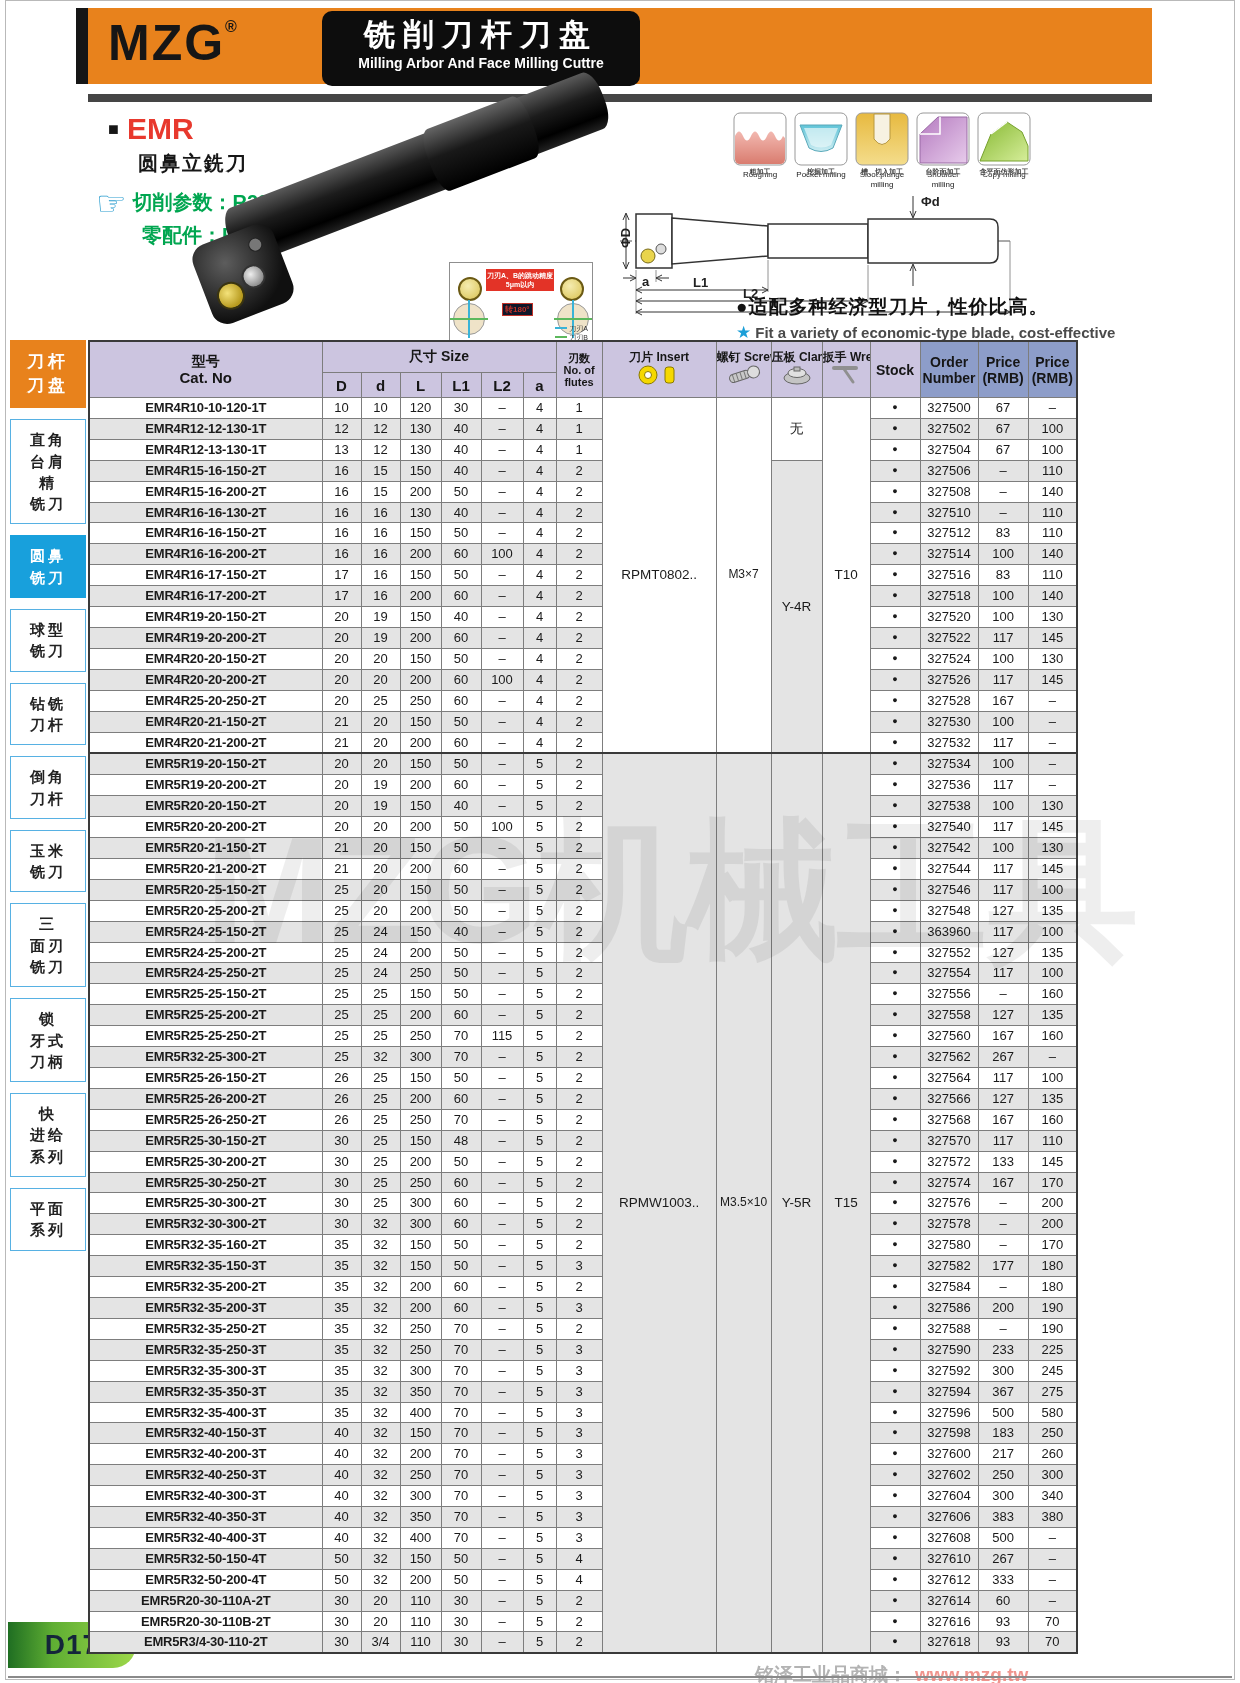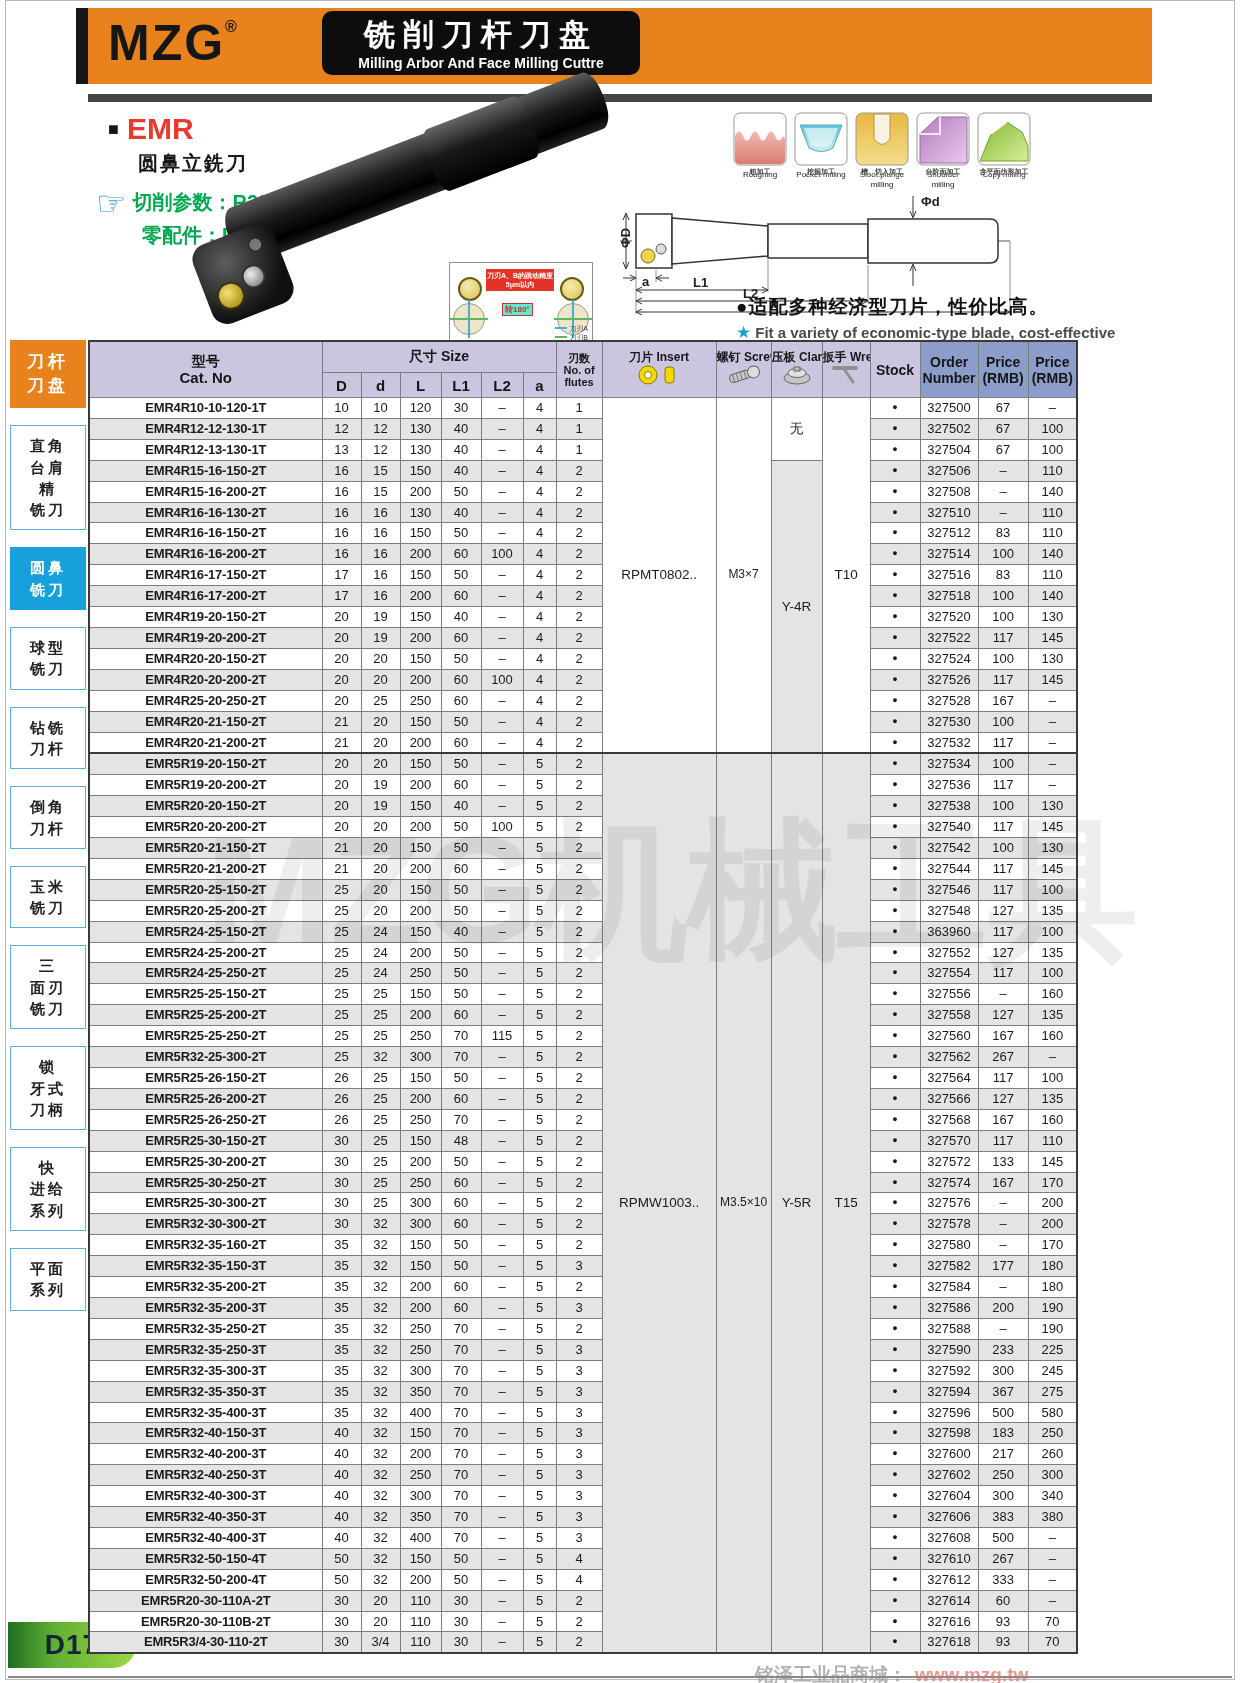--- a/index.html
+++ b/index.html
@@ -5,21 +5,21 @@
   html,body{margin:0;padding:0;background:#fff;}
   .page{position:relative;width:1240px;height:1683px;background:#fff;overflow:hidden;
         font-family:"Liberation Sans","DejaVu Sans",sans-serif;}
   .frame{position:absolute;left:5px;top:0;width:1228px;height:1678px;border:1px solid #b9b9b9;pointer-events:none;}
 
   
   .blackbar{position:absolute;left:76px;top:8px;width:12px;height:76px;background:#161616;}
   .band{position:absolute;left:88px;top:8px;width:1064px;height:76px;background:#E8821C;}
   .logo{position:absolute;left:108px;top:14px;font-size:50px;font-weight:900;color:#161616;letter-spacing:2px;}
   .logo sup{font-size:16px;font-weight:700;vertical-align:28px;}
-  .titlebox{position:absolute;left:322px;top:11px;width:318px;height:64px;background:#0d0d0d;border-radius:10px;
+  .titlebox{position:absolute;left:322px;top:11px;width:318px;height:75px;background:#0d0d0d;border-radius:10px;
             color:#fff;text-align:center;padding-top:4px;box-sizing:border-box;}
   .titlebox .cn{font-size:31px;font-weight:900;letter-spacing:8px;line-height:40px;}
   .titlebox .en{font-size:14px;font-weight:700;letter-spacing:0px;}
   .rule{position:absolute;left:88px;top:94px;width:1064px;height:8px;background:#454545;}
 
   
   .emr{position:absolute;left:108px;top:112px;font-size:30px;font-weight:900;color:#E8392E;text-align:center;}
   .emr .sq{color:#161616;font-size:18px;vertical-align:4px;margin-right:8px;}
   .emrsub{position:absolute;left:138px;top:150px;font-size:20px;font-weight:700;color:#161616;letter-spacing:2px;}
   .params{position:absolute;left:96px;top:186px;color:#00A650;font-weight:700;font-size:20px;line-height:32px;}
@@ -42,40 +42,40 @@
   .ins3{position:absolute;left:58px;top:12px;width:12px;height:12px;border-radius:50%;background:#777;border:1px solid #222;}
 
   
   .inset{position:absolute;left:449px;top:262px;width:142px;height:82px;background:#fff;border:1px solid #8f8f8f;font-size:7px;}
   .gauge{position:absolute;width:20px;height:20px;border-radius:50%;background:radial-gradient(circle at 40% 35%,#f5ecb0,#d9c252);border:2px solid #6b5a14;}
   .wheel{position:absolute;width:30px;height:30px;border-radius:50%;background:#efe3c8;border:1px solid #999;}
   .wheel .v{position:absolute;left:50%;top:-4px;width:2px;height:38px;background:#39b3d7;margin-left:-1px;}
   .wheel .h{position:absolute;top:50%;left:-4px;height:2px;width:38px;background:#5cb85c;margin-top:-1px;}
   .rnote{position:absolute;left:36px;top:6px;width:68px;background:#E33327;color:#fff;text-align:center;
          font-weight:700;padding:2px 0;line-height:9px;}
-  .rot{position:absolute;left:52px;top:40px;color:#C2332A;font-weight:700;font-size:8px;border:1px solid #C2332A;background:#5eead4;padding:0 2px;}
+  .rot{position:absolute;left:52px;top:40px;color:#C2332A;font-weight:700;font-size:8px;border:1px solid #C2332A;background:#0f172a;padding:0 2px;}
   .leg{position:absolute;right:4px;bottom:3px;line-height:9px;color:#333;}
   .leg i{display:inline-block;width:12px;height:2px;vertical-align:2px;margin-right:2px;}
 
   
   .icons{position:absolute;left:733px;top:112px;display:flex;gap:7px;}
   .picon{width:54px;text-align:center;position:relative;}
   .picon .cnl{position:absolute;left:1px;right:1px;bottom:13px;font-size:7px;color:#444;font-weight:700;
               text-shadow:0 0 2px #fff;white-space:nowrap;overflow:hidden;}
   .picon .enl{font-size:8px;font-weight:400;color:#1a1a1a;line-height:10px;}
 
   
   .draw{position:absolute;left:618px;top:186px;}
   .draw text{font-size:13px;font-weight:700;fill:#222;}
   .feat{position:absolute;left:736px;top:294px;font-size:19px;font-weight:900;color:#111;letter-spacing:1px;}
   .star{position:absolute;left:736px;top:322px;font-size:15px;font-weight:700;color:#4a4a4a;}
   .star .s{color:#1B9FD8;font-size:17px;margin-right:4px;}
 
   
-  .sidebar{position:absolute;left:10px;top:340px;width:76px;display:flex;flex-direction:column;gap:17px;}
+  .sidebar{position:absolute;left:10px;top:340px;width:76px;display:flex;flex-direction:column;gap:11px;}
   .tab{border:1px solid #57B1E3;background:#fff;color:#222;font-weight:700;font-size:15px;letter-spacing:3px;
        line-height:1.42;padding:9px 0;text-align:center;white-space:pre-line;box-sizing:border-box;}
   .tab.orange{background:#E8821C;color:#fff;border:none;font-size:17px;letter-spacing:4px;padding:10px 0;}
   .tab.active{background:#18A0DC;color:#fff;border-color:#18A0DC;}
 
   
   .tablewrap{position:absolute;left:88px;top:340px;z-index:1;}
   table.spec{border-collapse:collapse;width:988px;table-layout:fixed;}
   .spec th,.spec td{border:1px solid #7d7d7d;padding:0;text-align:center;overflow:hidden;white-space:nowrap;}
   .spec{border:2px solid #3a3a3a;}

